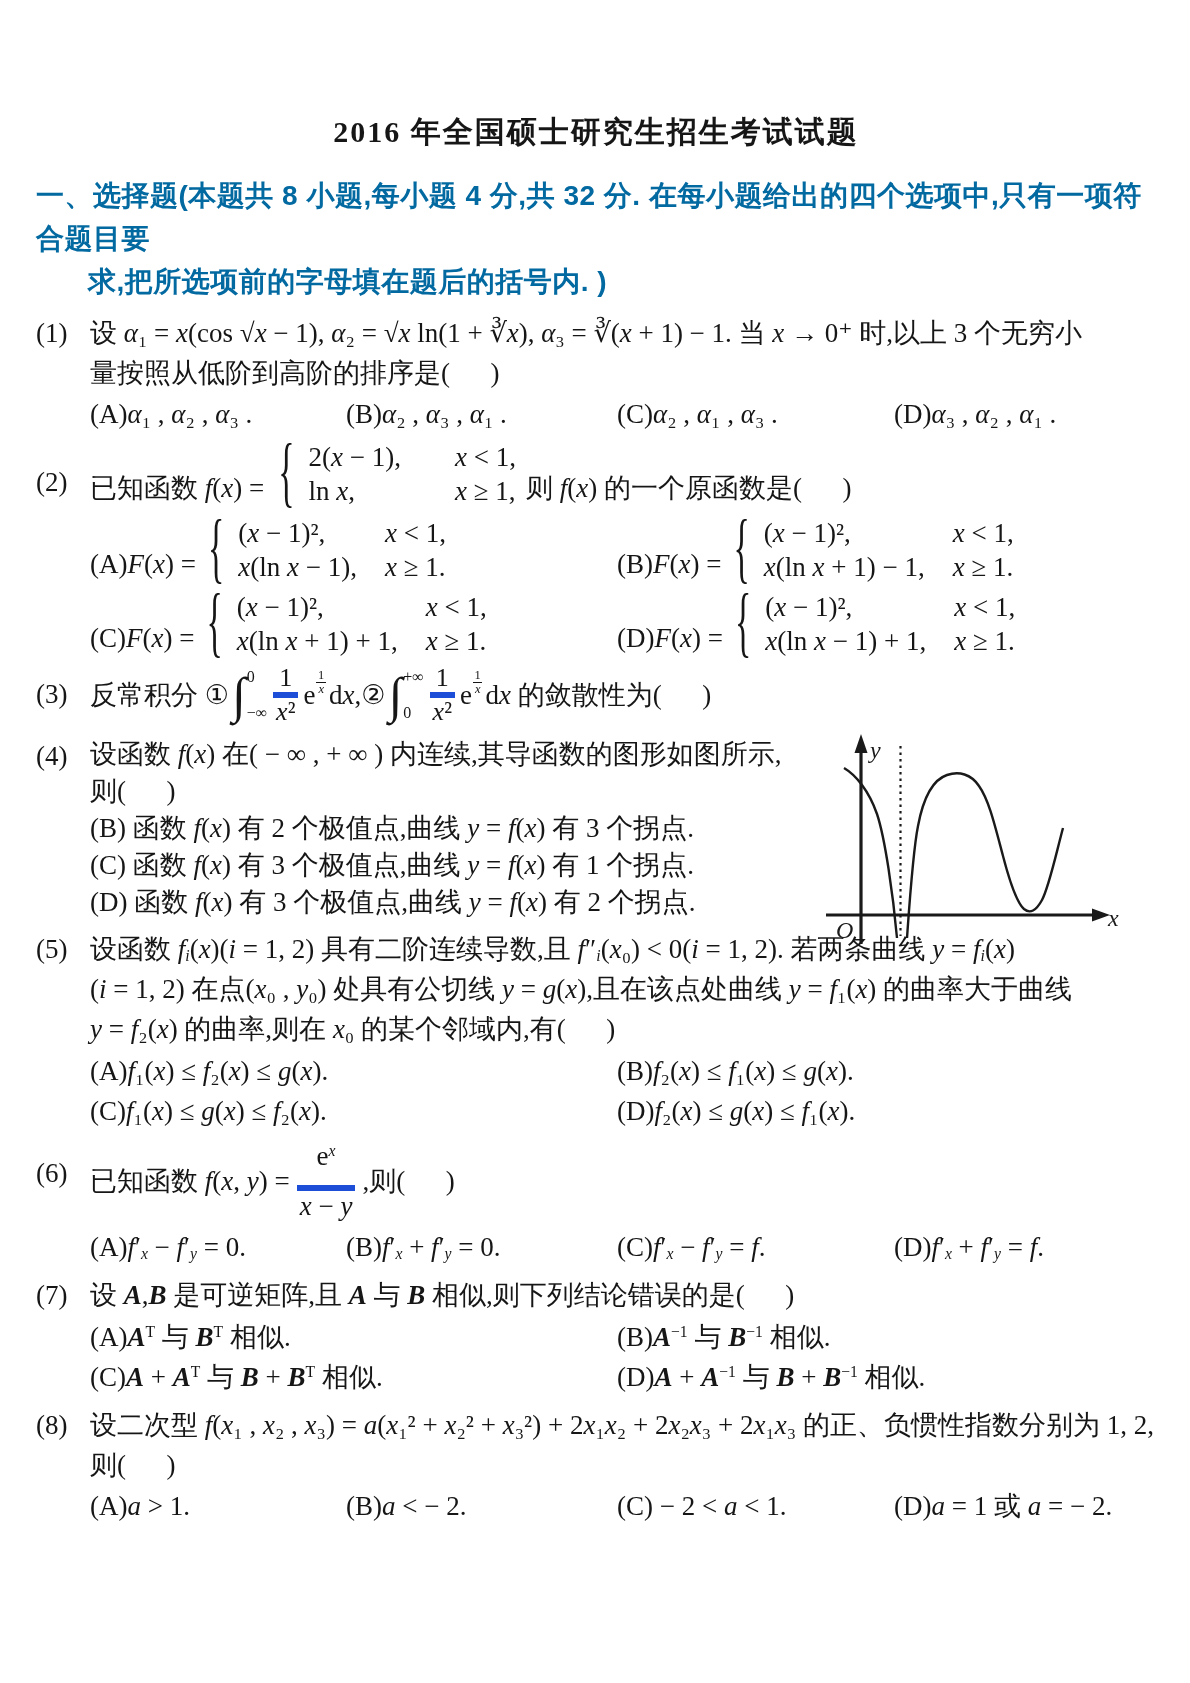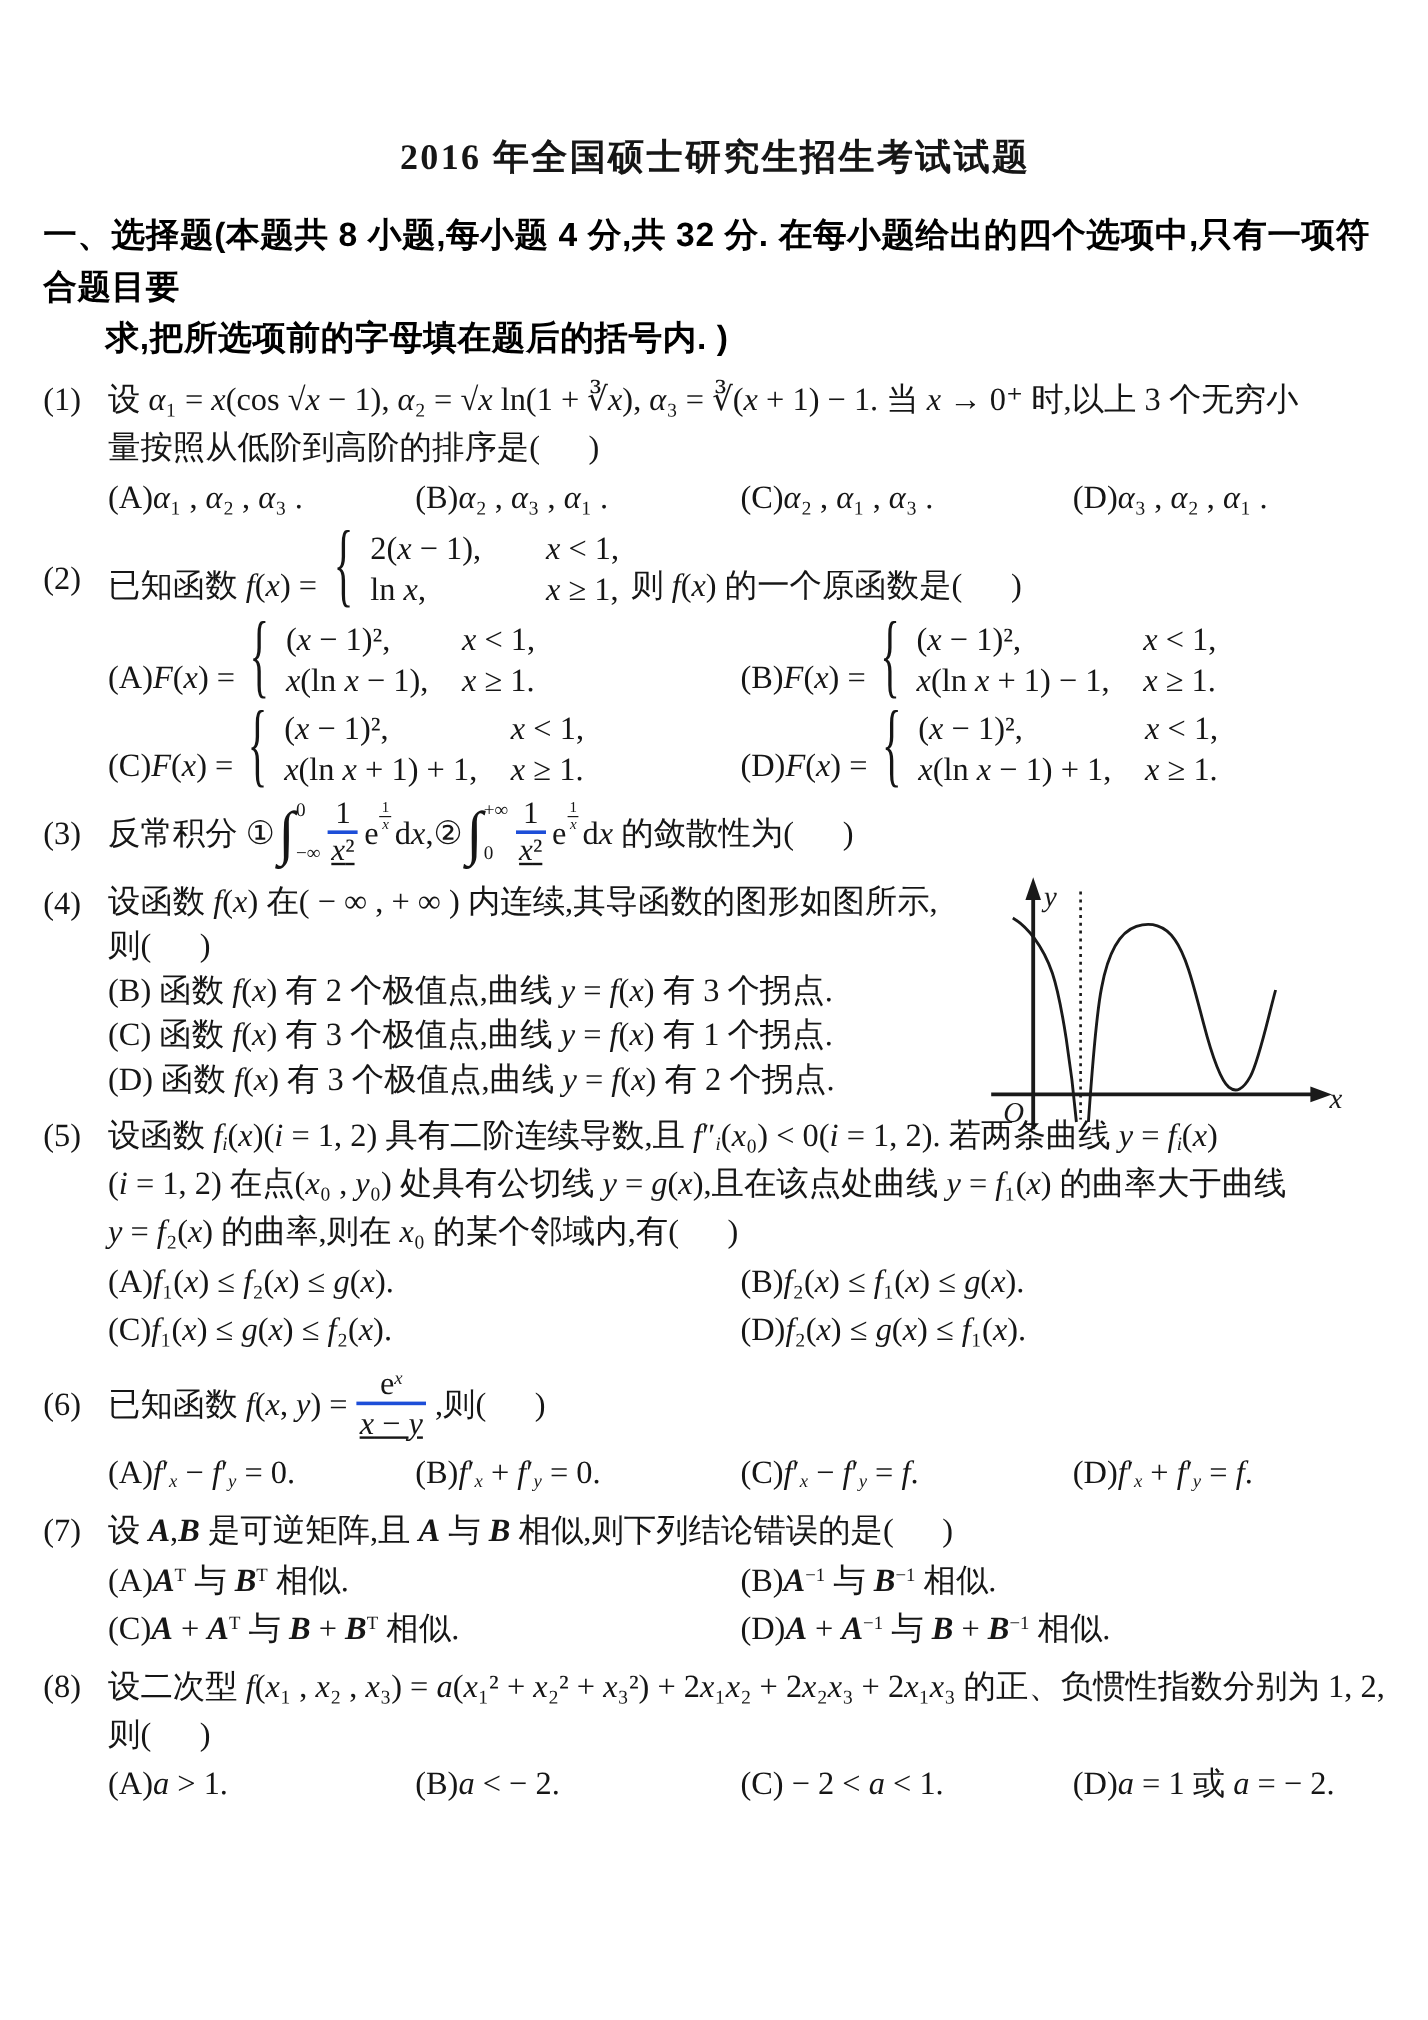--- a/index.html
+++ b/index.html
@@ -8,21 +8,21 @@
     width:1190px; height:1683px; overflow:hidden; position:relative;
     background:#fff; color:#161616;
     font-family:"Liberation Serif","DejaVu Serif","DejaVu Sans",serif;
     padding:0 34px 0 36px;
   }
   .title{
     padding-top:102px; text-align:center;
     font-size:30px; font-weight:700; letter-spacing:2px; line-height:60px;
   }
   .section-head{
-    margin-top:12px; color:#000000;
+    margin-top:12px; color:#0369a1;
     font-family:"Liberation Sans","DejaVu Sans",sans-serif;
     font-weight:700; font-size:28px; line-height:43px; letter-spacing:0.5px;
   }
   .sh2{ padding-left:52px; }
   .qs{ font-size:27px; line-height:40px; margin-top:4px; }
   .q{ position:relative; padding-left:54px; margin-top:6px; white-space:nowrap; }
   .qnum{ position:absolute; left:0; top:0; }
   .line{ white-space:nowrap; }
   i{ font-style:italic; }
   b{ font-weight:700; }
@@ -43,31 +43,31 @@
   .q2opts{ display:grid; grid-template-columns:527px auto; row-gap:6px; margin-top:8px; }
   .q2opt{ display:flex; align-items:flex-end; gap:8px;font-family:Liberation Serif, serif; }
   
   .mline{ display:flex; align-items:center; white-space:nowrap; margin-top:6px; }
   .intg{ display:inline-flex; align-items:center; margin:0 1px 0 3px; }
   .intsym{ font-size:50px; line-height:1; }
   .intlim{ display:inline-flex; flex-direction:column; justify-content:space-between;
            height:58px; font-size:16px; line-height:1; padding:3px 0 3px 1px; }
   .frac{ display:inline-flex; flex-direction:column; align-items:center;
          margin:0 5px; font-size:26px; line-height:28px; }
-  .frac .fd{ border-top:3px solid #1d4ed8; padding:0 3px;text-decoration:underline; }
+  .frac .fd{ border-top:6px solid #1d4ed8; padding:0 3px; }
   .frac .fn{ padding:0 3px; }
   .esf{ display:inline-flex; flex-direction:column; align-items:center;
         font-size:12.5px; line-height:13px; position:relative; top:-13px; margin:0 3px 0 1px; }
   .esf .d{ border-top:1px solid #161616; padding:0 2px; }
   
   .graph{ position:absolute; left:738px; top:-48px; width:352px; height:258px; }
   .q4line{ line-height:37px; white-space:nowrap; }
   
   .q6line{ display:flex; align-items:center; margin-top:6px; }
-  .q6line .frac{ font-size:27px; line-height:30px; margin:0 7px; }
+  .q6line .frac{ font-size:27px; line-height:30px; margin:0 7px;gap:14px; }
 </style>
 </head>
 <body>
 
 <div class="page">
 
   <h1 class="title">2016 年全国硕士研究生招生考试试题</h1>
 
   <div class="section-head">
     <div class="sh1">一、选择题(本题共 8 小题,每小题 4 分,共 32 分. 在每小题给出的四个选项中,只有一项符合题目要</div>

